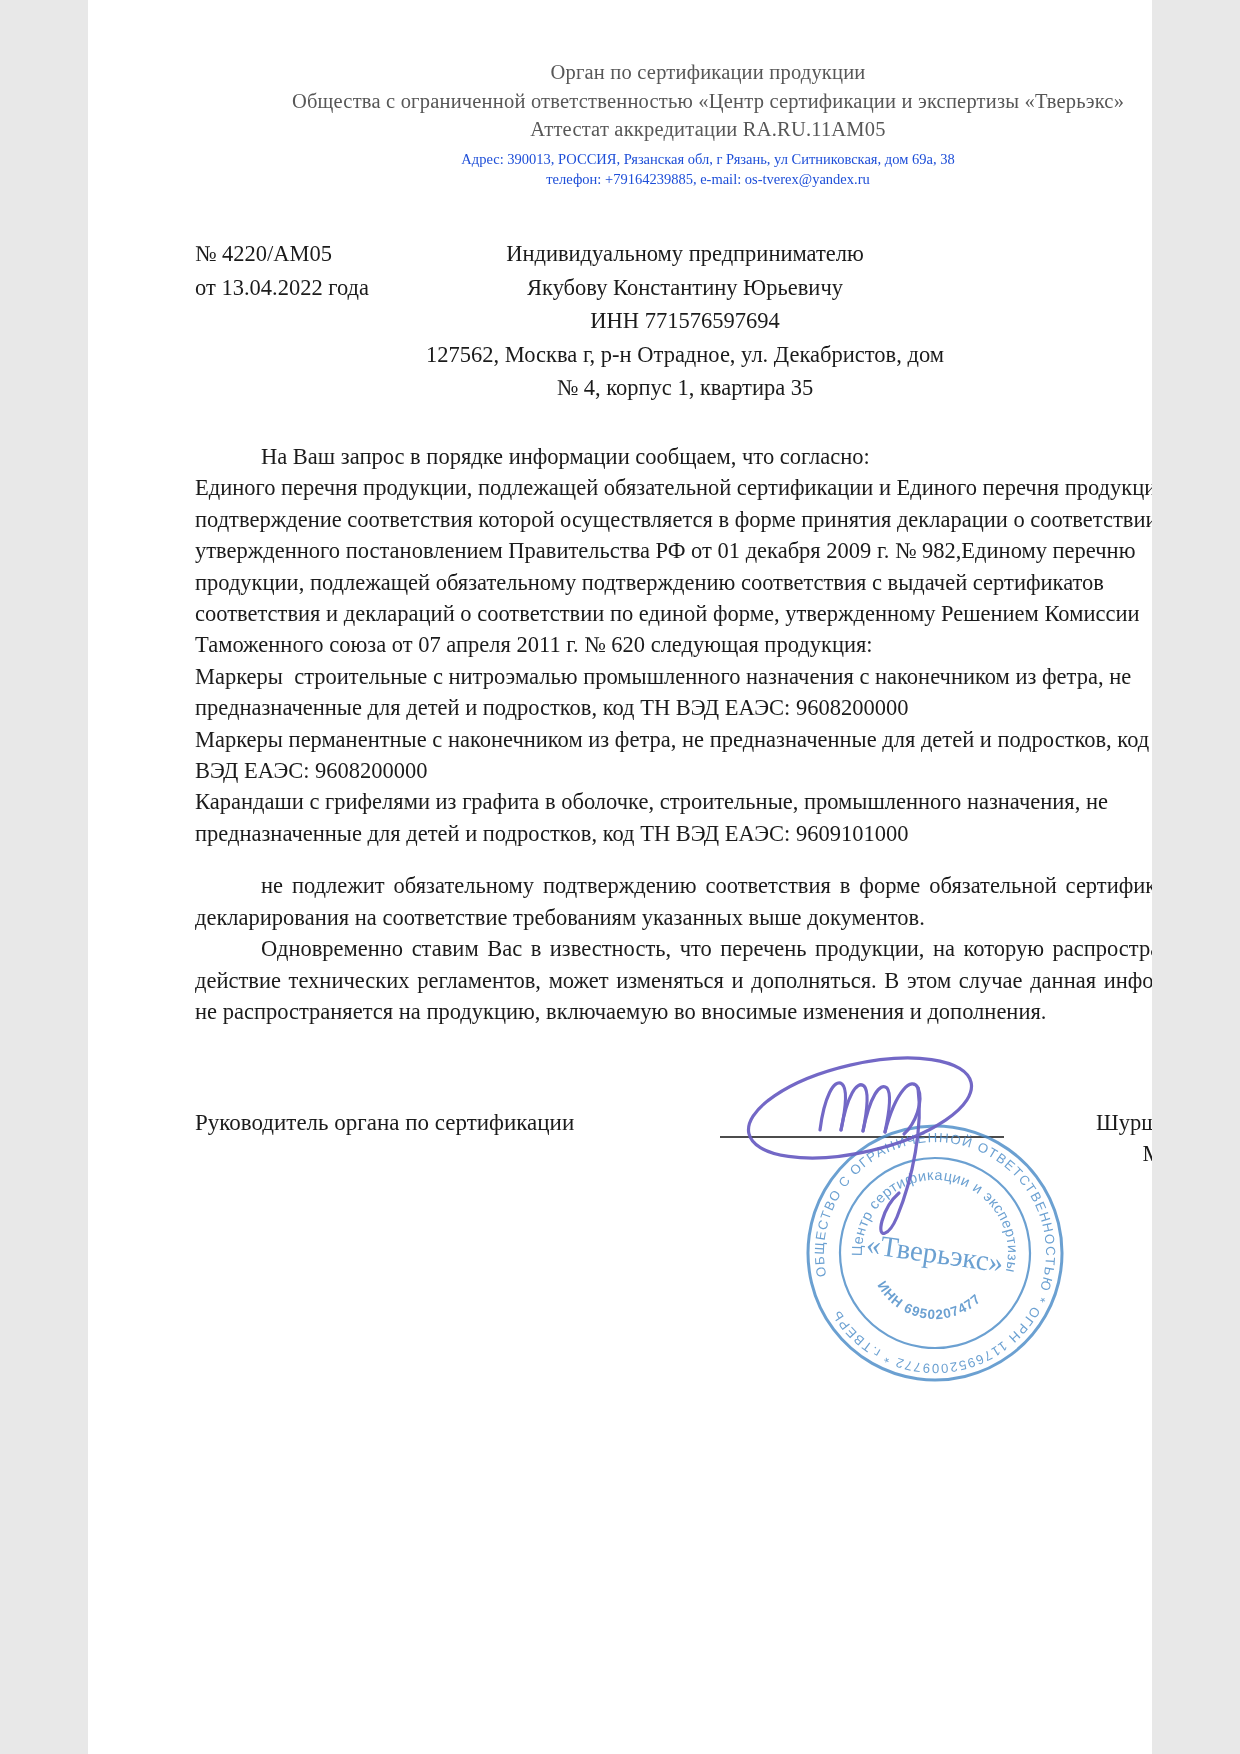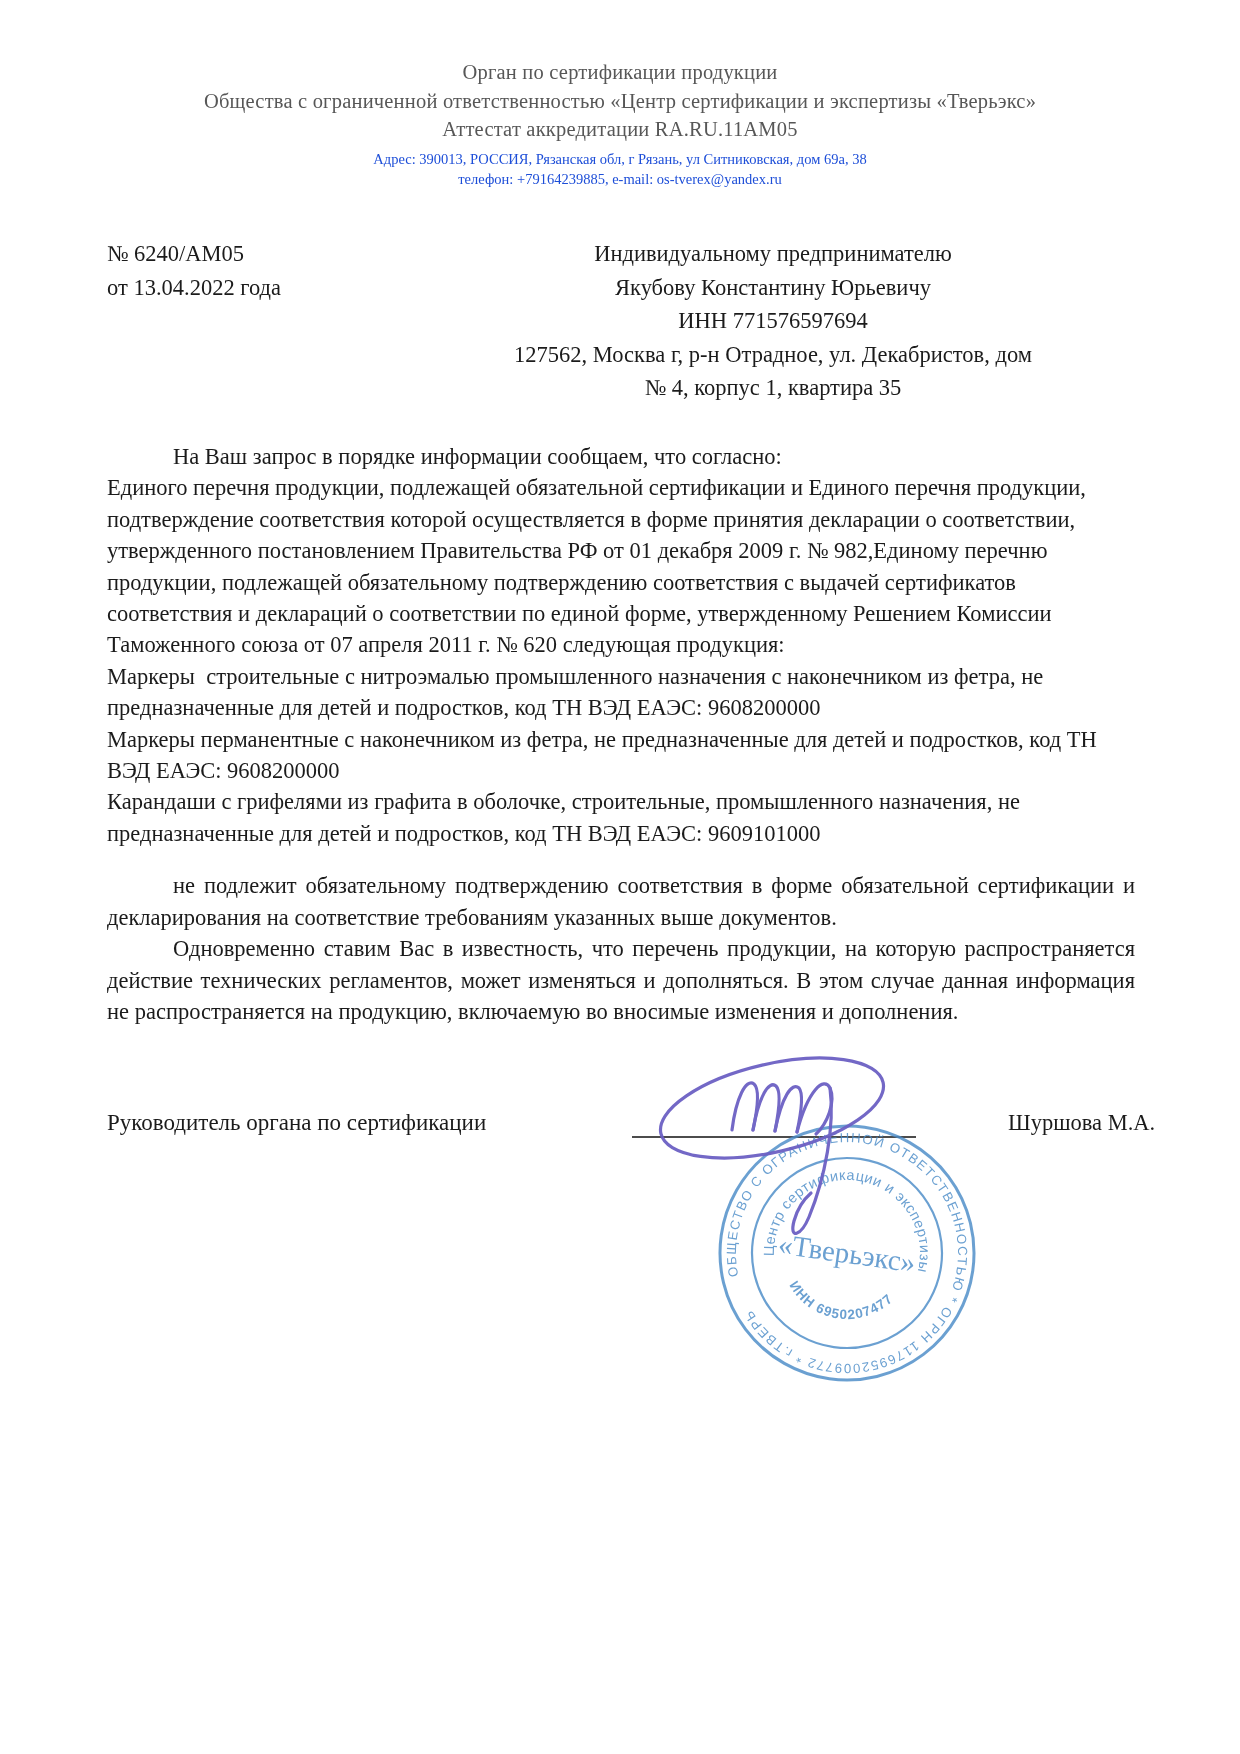--- a/index.html
+++ b/index.html
@@ -1,18 +1,18 @@
 <!DOCTYPE html>
 <html><head>
 <meta charset="utf-8">
 <style>
   html,body{margin:0;padding:0;background:#e8e8e8;}
   .page{
     position:relative;
-    width:1240px;height:1754px;
+    width:1064px;height:1754px;
     margin:0 auto;
     background:#ffffff;
     font-family:"Liberation Serif", serif;
     color:#1b1b1b;
     overflow:hidden;
   }
   
   .letterhead{
     position:absolute;top:58px;left:0;width:1240px;
     text-align:center;
@@ -70,21 +70,21 @@
 
   <header class="letterhead">
     <div class="lh-big">Орган по сертификации продукции</div>
     <div class="lh-big">Общества с ограниченной ответственностью «Центр сертификации и экспертизы «Тверьэкс»</div>
     <div class="lh-big">Аттестат аккредитации RA.RU.11АМ05</div>
     <div class="lh-small lh-gap">Адрес: 390013, РОССИЯ, Рязанская обл, г Рязань, ул Ситниковская, дом 69а, 38</div>
     <div class="lh-small">телефон: +79164239885, e-mail: os-tverex@yandex.ru</div>
   </header>
 
   <div class="ref-left">
-    <div>№ 6240/АМ05</div>
+    <div>№ 4220/АМ05</div>
     <div>от 13.04.2022 года</div>
   </div>
 
   <div class="recipient">
     <div>Индивидуальному предпринимателю</div>
     <div>Якубову Константину Юрьевичу</div>
     <div>ИНН 771576597694</div>
     <div>127562, Москва г, р-н Отрадное, ул. Декабристов, дом</div>
     <div>№ 4, корпус 1, квартира 35</div>
   </div>

